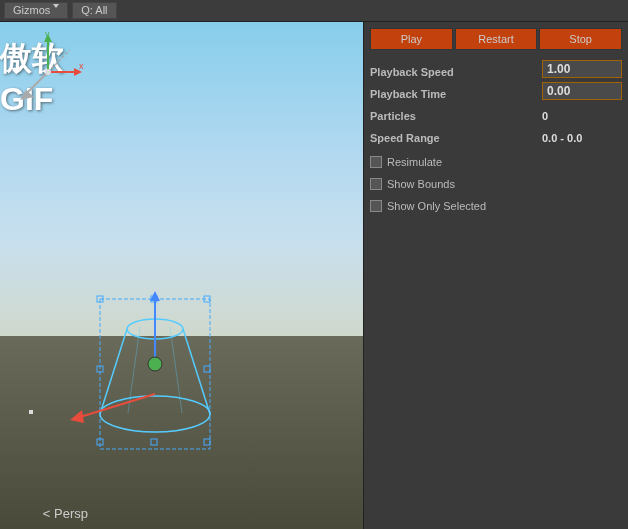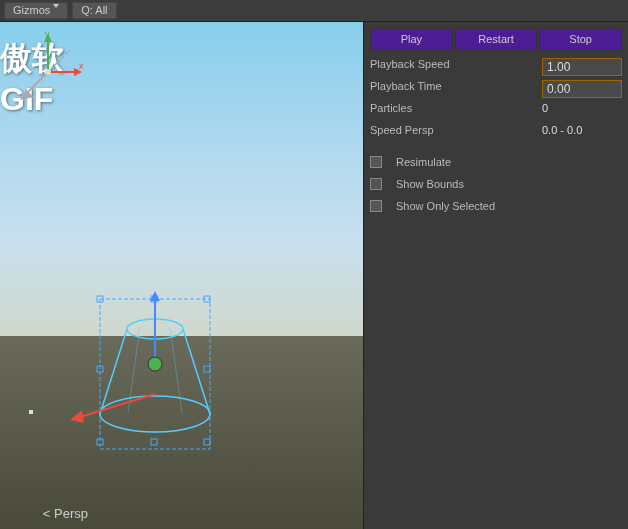--- a/index.html
+++ b/index.html
@@ -109,40 +109,41 @@
     }
 
     #playback-controls {
       display: flex;
       gap: 2px;
       padding: 6px 6px 4px 6px;
     }
 
     .ctrl-btn {
       flex: 1;
-      background: #4c1d95;
+      background: #c2410c;
       border: 1px solid #333;
       color: #ccc;
       padding: 4px 0;
       font-size: 11px;
       cursor: pointer;
       text-align: center;
     }
 
     #properties {
       padding: 4px 6px;
       display: flex;
       flex-direction: column;
       gap: 2px;
     }
 
     .prop-row {
       display: flex;
-      align-items: flex-start;
+      align-items: flex-end;
       height: 20px;
+      font-weight: bold;
     }
 
     .prop-label {
       color: #bbb;
       font-size: 11px;
       flex: 1;
     }
 
     .prop-value {
       color: #ddd;
@@ -183,21 +184,21 @@
     #checkboxes {
       padding: 4px 6px;
       display: flex;
       flex-direction: column;
       gap: 2px;
     }
 
     .check-row {
       display: flex;
       align-items: center;
-      gap: 14px;
+      gap: 5px;
       height: 20px;
     }
 
     .check-box {
       width: 12px;
       height: 12px;
       background: #555;
       border: 1px solid #888;
       flex-shrink: 0;
     }
@@ -328,21 +329,21 @@
         <span class="prop-label">Playback Time</span>
         <span class="prop-value">0.00</span>
       </div>
 
       <div class="prop-row">
         <span class="prop-label">Particles</span>
         <span class="prop-value-plain">0</span>
       </div>
 
       <div class="prop-row">
-        <span class="prop-label">Speed Persp</span>
+        <span class="prop-label">Speed Range</span>
         <span class="prop-value-plain">0.0 - 0.0</span>
       </div>
 
     </div>
 
     <div id="checkboxes">
       <div class="check-row">
         <div class="check-box"></div>
         <span class="check-label">Resimulate</span>
       </div>

